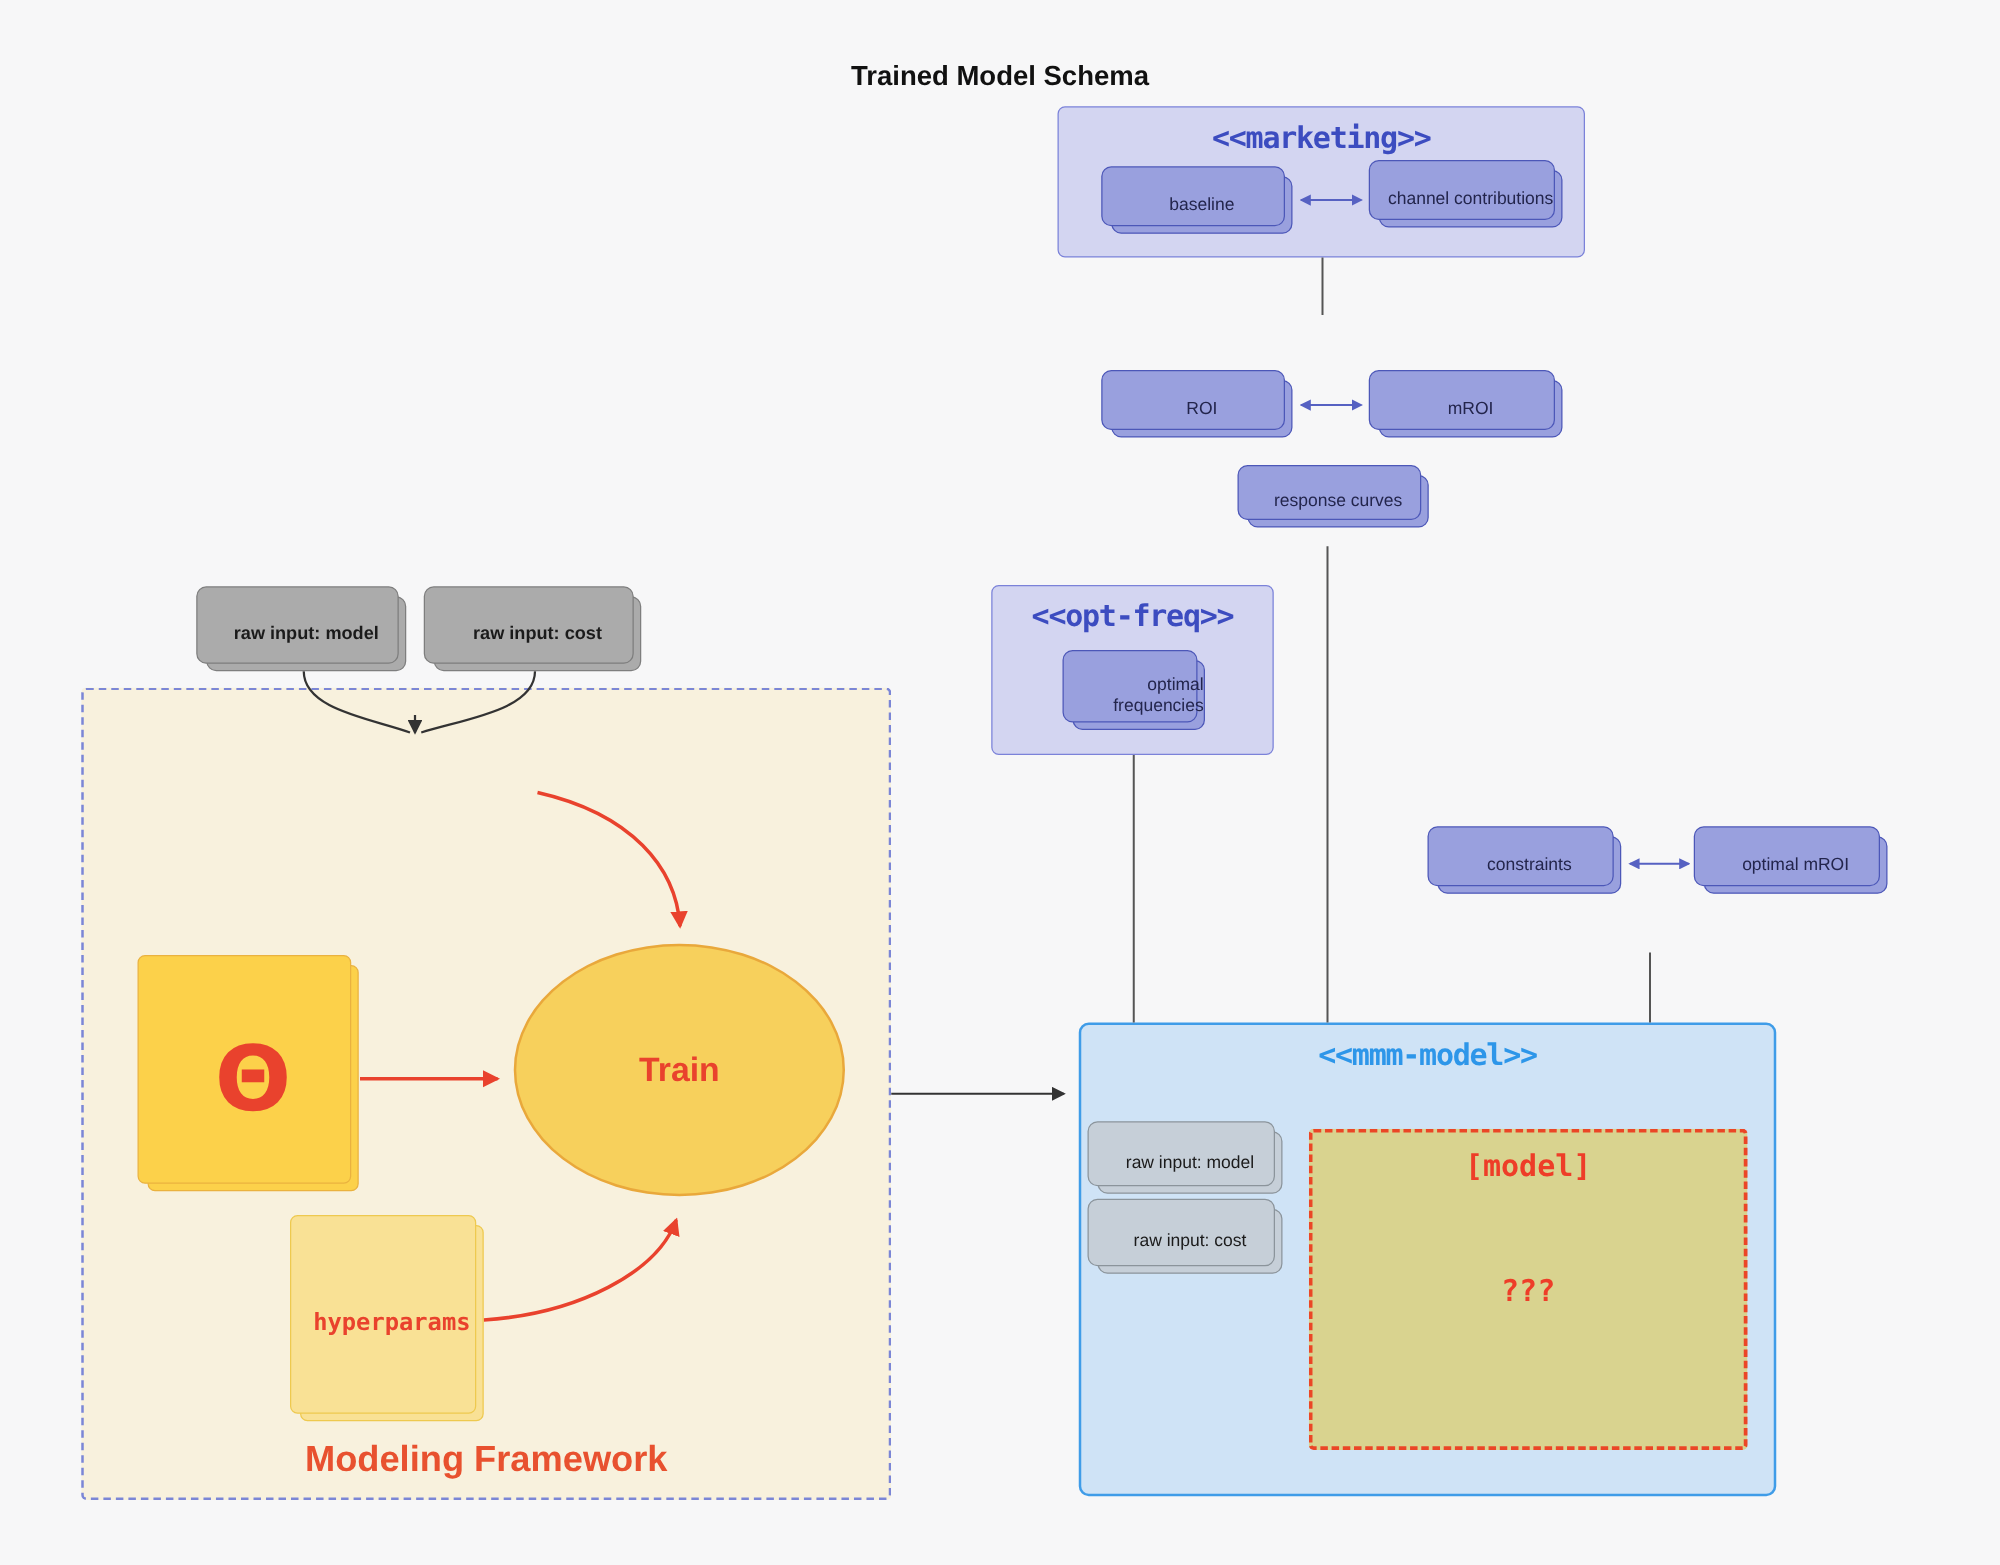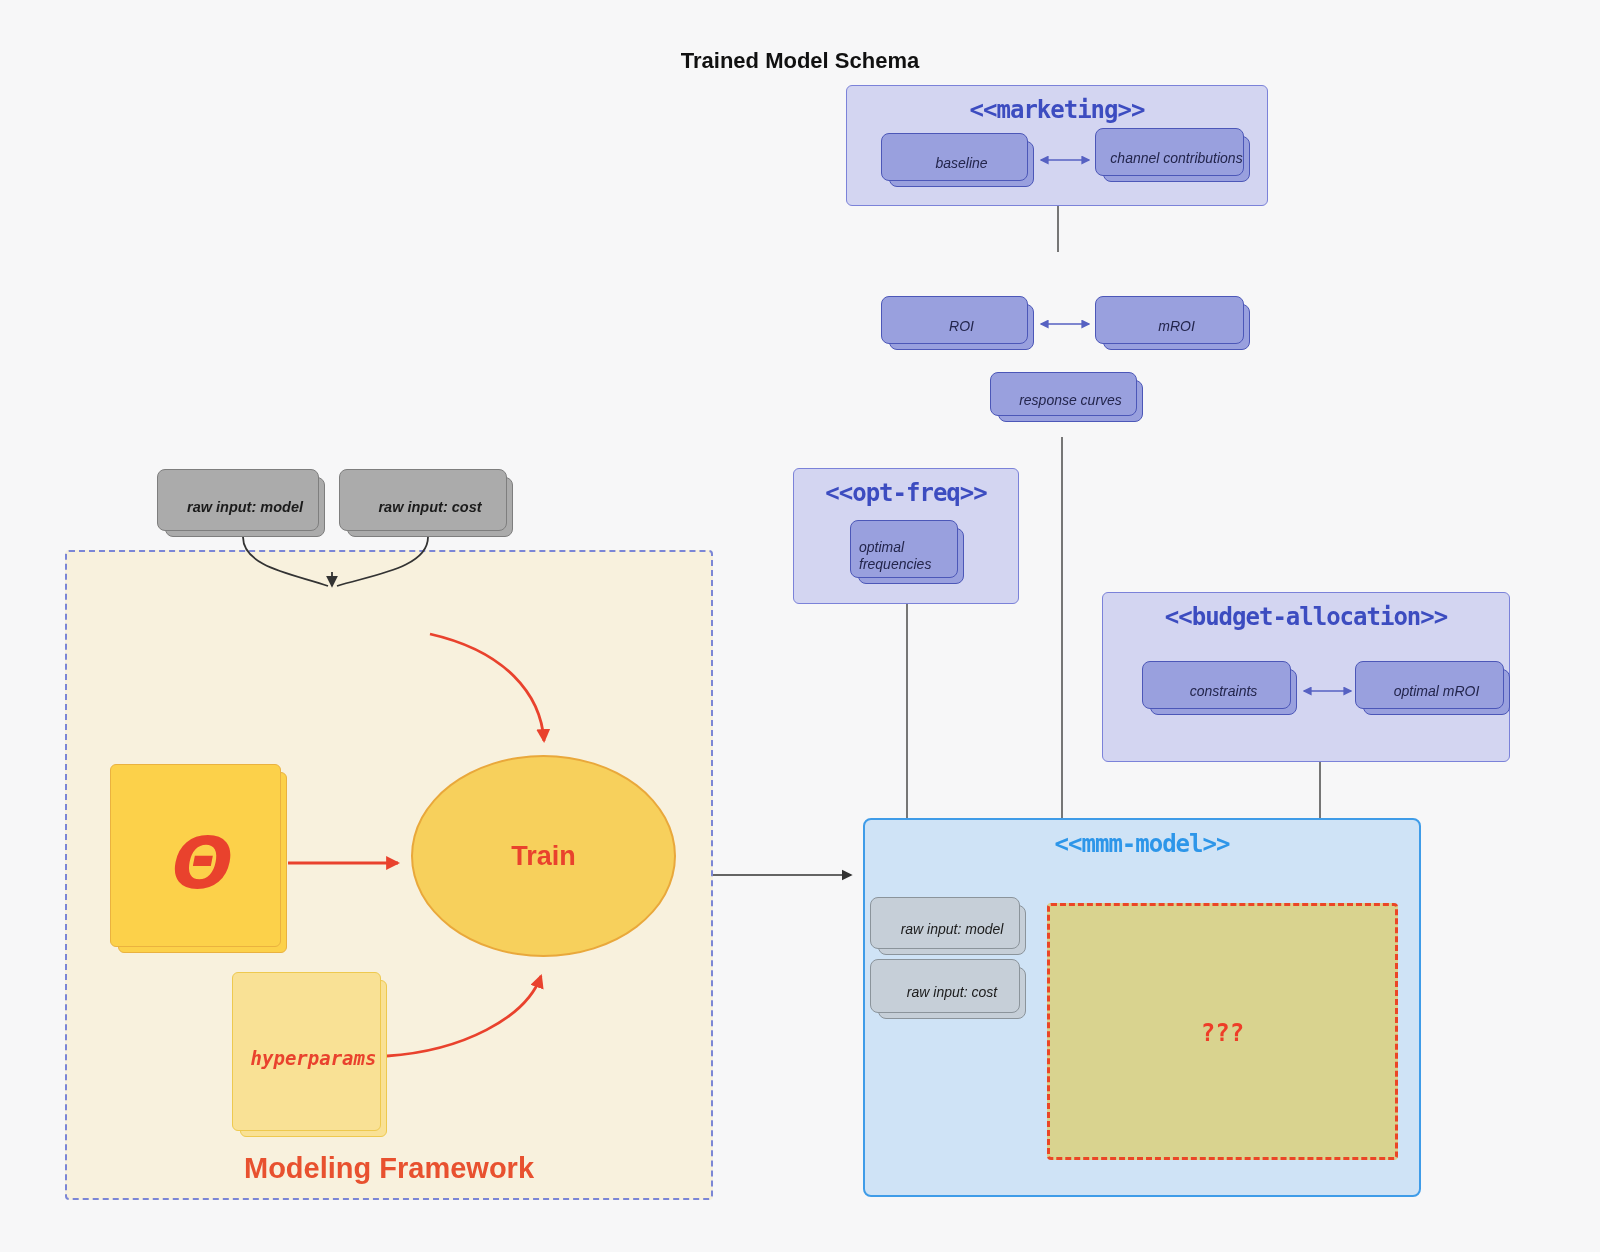--- a/index.html
+++ b/index.html
@@ -9,23 +9,23 @@
               font-size:22px;font-weight:bold;color:#111;margin-top:40px;}
   .group{position:absolute;border-radius:6px;z-index:1;box-sizing:border-box;}
   .group.lavender{background:#d3d5f1;border:1.5px solid #7b82d9;}
   .group.blue{background:#cfe3f6;border:2px solid #3f9ce8;border-radius:8px;}
   .group-title{text-align:center;font-family:"DejaVu Sans Mono","Liberation Mono",monospace;
                font-weight:bold;font-size:24px;margin-top:10px;color:#3c4cc0;letter-spacing:-1px;}
   .group.blue .group-title{color:#2d96e9;}
   .frame{position:absolute;background:#f8f1dd;border:2px dashed #7b86d6;border-radius:4px;z-index:1;box-sizing:border-box;}
   .frame-label{position:absolute;text-align:center;font-size:29px;font-weight:bold;color:#e8512f;z-index:3;}
   svg.edges{position:absolute;left:0;top:0;z-index:2;}
-  .node{position:absolute;display:flex;align-items:center;justify-content:center;text-align:left;
+  .node{position:absolute;display:flex;align-items:center;justify-content:center;text-align:right;
         z-index:3;font-size:14px;border-radius:8px;box-sizing:border-box;line-height:1.25;
-        background:var(--fill);border:1.5px solid var(--bc);font-style:italic;}
+        background:var(--fill);border:1.5px solid var(--bc);}
   .stack::before{content:"";position:absolute;inset:-2px;transform:translate(-7px,-7px);
         border-radius:inherit;background:var(--fill);border:1.5px solid var(--bc);z-index:-1;}
   .purple{--fill:#99a0de;--bc:#4c57b8;color:#23254c;}
   .grayA{--fill:#ababab;--bc:#7e7e7e;color:#1b1b1b;font-weight:bold;font-size:14.5px;}
   .grayB{--fill:#c6cfd8;--bc:#8b949b;color:#1b1b1b;}
   .gold{--fill:#fcd14a;--bc:#eab23f;}
   .goldlight{--fill:#f9e195;--bc:#eec94f;}
   .red-bold{color:#e9422d;font-weight:bold;font-size:15px;}
   .theta{color:#e9422d;font-weight:bold;font-size:72px;font-family:"DejaVu Sans",sans-serif;}
   .mono-red{color:#e9422d;font-weight:bold;font-size:19px;font-family:"DejaVu Sans Mono","Liberation Mono",monospace;}
@@ -47,23 +47,20 @@
 
   <div class="group lavender" style="left:846px;top:85px;width:422px;height:121px;">
     <div class="group-title">&lt;&lt;marketing&gt;&gt;</div>
   </div>
 
 
   <div class="group lavender" style="left:793px;top:468px;width:226px;height:136px;">
     <div class="group-title">&lt;&lt;opt-freq&gt;&gt;</div>
   </div>
 
-  <div class="group lavender" style="left:1102px;top:592px;width:408px;height:170px;">
-    <div class="group-title">&lt;&lt;budget-allocation&gt;&gt;</div>
-  </div>
 
   <div class="group blue" style="left:863px;top:818px;width:558px;height:379px;">
     <div class="group-title">&lt;&lt;mmm-model&gt;&gt;</div>
   </div>
 
   <div class="frame" style="left:65px;top:550px;width:648px;height:650px;"></div>
   <div class="frame-label" style="left:65px;top:1152px;width:648px;">Modeling Framework</div>
 
   <svg class="edges" width="1600" height="1252">
     <defs>
@@ -113,16 +110,17 @@
   </div>
   <div class="ellipse" style="left:411px;top:755px;width:265px;height:202px;">
        <span class="train-label">Train</span>
   </div>
   <div class="node stack goldlight mono-red" style="left:240px;top:980px;width:147px;height:157px;border-radius:6px;">hyperparams</div>
 
   <div class="node stack grayB" style="left:878px;top:905px;width:148px;height:50px;">raw input: model</div>
   <div class="node stack grayB" style="left:878px;top:967px;width:148px;height:52px;">raw input: cost</div>
 
   <div class="khaki" style="left:1047px;top:903px;width:351px;height:257px;">
+    <div class="k-title">[model]</div>
     <div class="k-body">???</div>
   </div>
 
 </div>
 
 </body></html>

